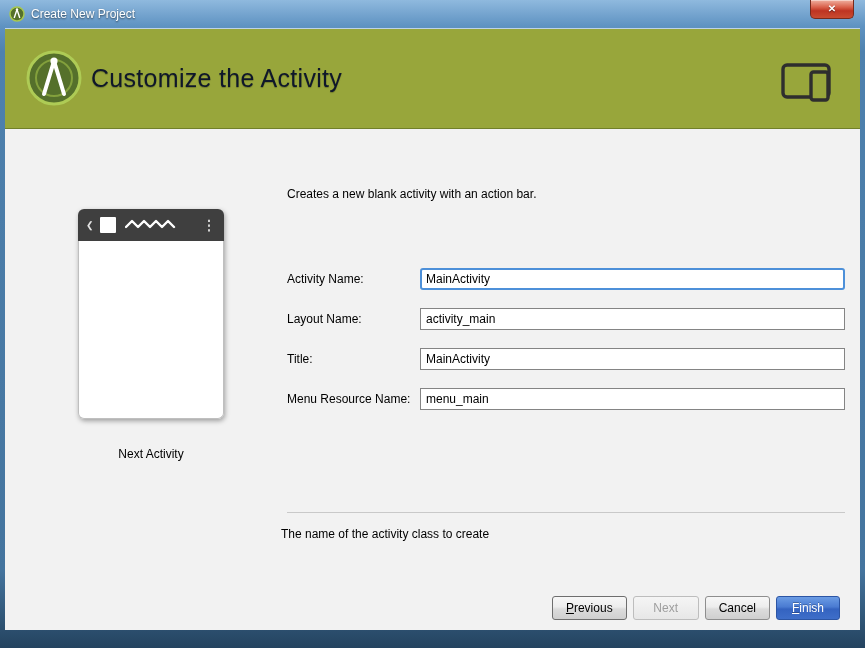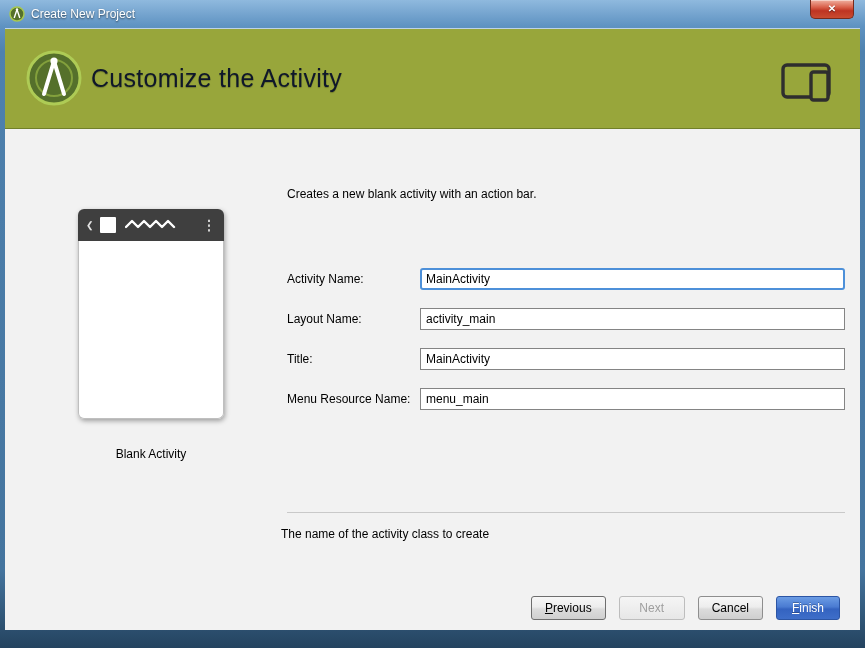--- a/index.html
+++ b/index.html
@@ -62,21 +62,21 @@
   .form-row { display:flex; align-items:center; height:22px; margin-bottom:18px; }
   .form-row label { width:133px; font-size:12px; flex:0 0 133px; }
   .form-row input { flex:1; height:22px; border:1px solid #848484; background:#fff;
     padding:8px 5px; font-size:12px; font-family:"Liberation Sans", sans-serif; outline:none; }
   .form-row input.focused { border:2px solid #4D90D9; border-radius:3px; padding:0 4px; }
 
   .separator { position:absolute; left:282px; right:15px; top:383px; height:1px; background:#C9C9C9; }
   .hint { position:absolute; left:276px; top:398px; font-size:12px; }
 
   
-  .button-row { position:absolute; right:20px; top:467px; display:flex; gap:13px;margin-left:29px; }
+  .button-row { position:absolute; right:20px; top:467px; display:flex; gap:6px;margin-left:29px; }
   .btn { height:24px; min-width:58px; padding:0 13px; font-size:12px;
     font-family:"Liberation Sans", sans-serif; color:#000;
     background:linear-gradient(180deg,#F7F7F7 0%, #EDEDED 45%, #DCDCDC 55%, #CFCFCF 100%);
     border:1px solid #8E8E8E; border-radius:3px; cursor:pointer; }
   .btn .lbl { display:block; pointer-events:none; }
   .btn.mnemonic .lbl::first-letter { text-decoration:underline; }
   .btn.prev { min-width:68px; border-color:#6E6E6E; }
   .btn.next { min-width:66px; }
   .btn:disabled { color:#9E9E9E; border-color:#BDBDBD;
     background:linear-gradient(180deg,#F5F5F5,#E7E7E7); cursor:default; }
@@ -132,21 +132,21 @@
           <span class="appicon-box"></span>
           <span class="zigzag">
             <svg width="52" height="12" viewBox="0 0 52 12">
               <polyline points="1,9 7,3 13,9 19,3 25,9 31,3 37,9 43,3 49,9" fill="none" stroke="#fff" stroke-width="2.4" stroke-linecap="round" stroke-linejoin="round"></polyline>
             </svg>
           </span>
           <span class="overflow">⋮</span>
         </div>
         <div class="preview-body"></div>
       </div>
-      <div class="preview-label">Blank Activity</div>
+      <div class="preview-label">Next Activity</div>
 
       <div class="description">Creates a new blank activity with an action bar.</div>
 
       <div class="form">
         <div class="form-row">
           <label>Activity Name:</label>
           <input class="focused" type="text" value="MainActivity" style="">
         </div>
         <div class="form-row">
           <label>Layout Name:</label>

